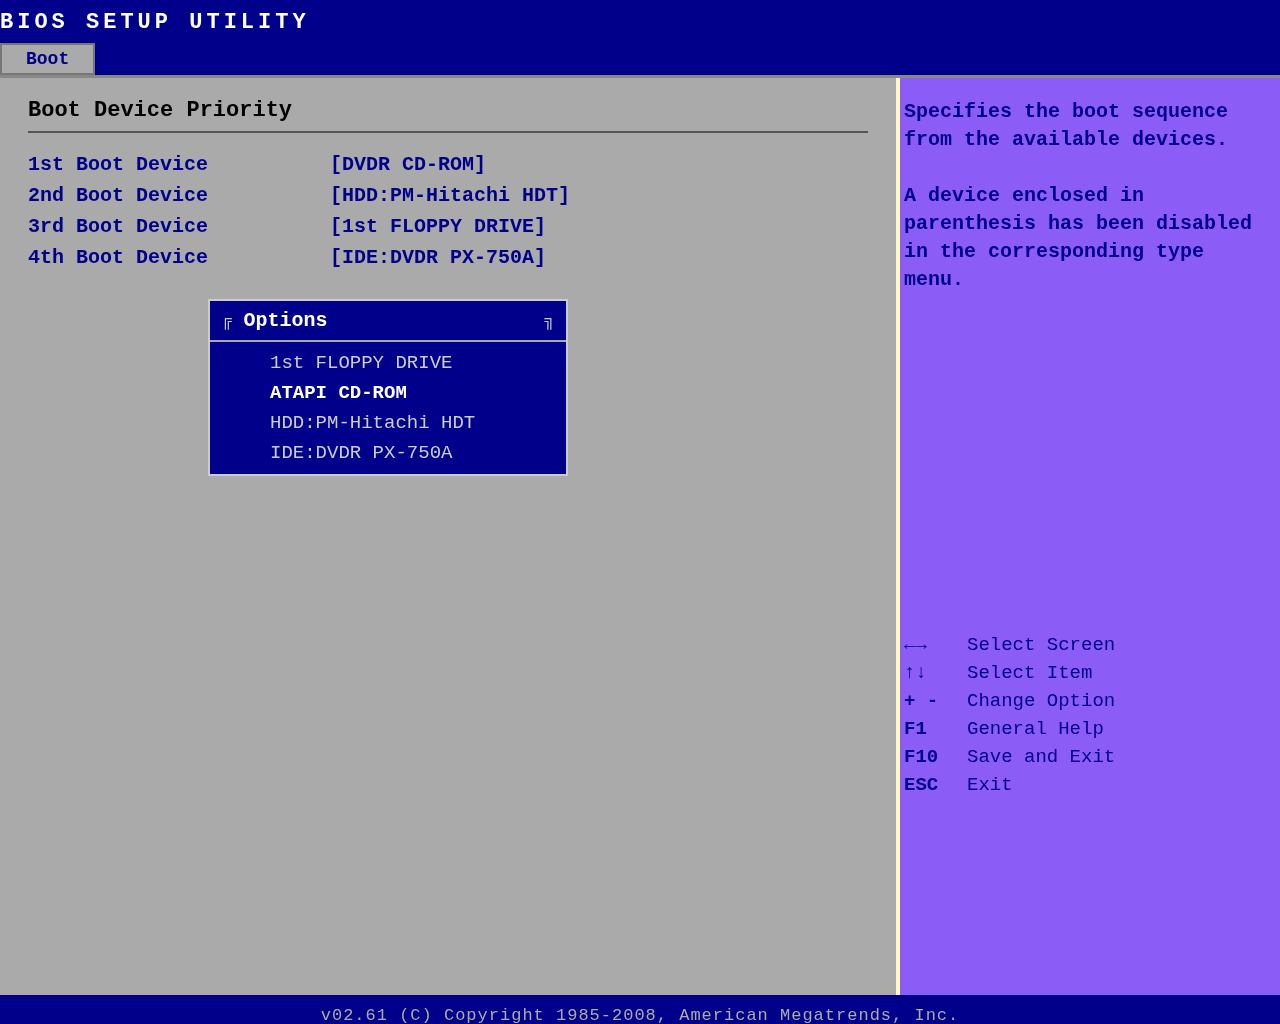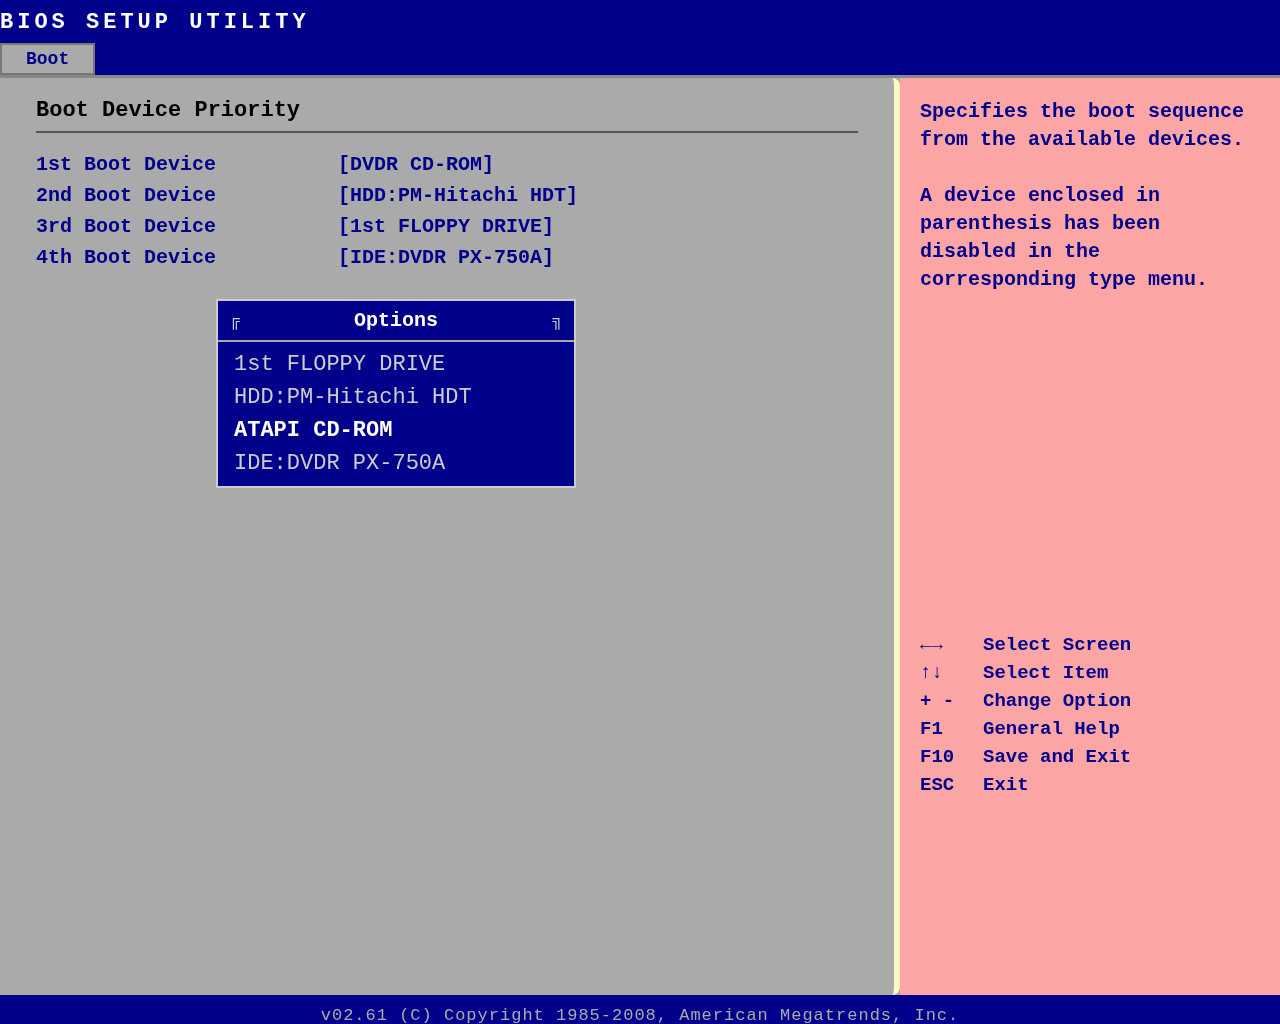--- a/index.html
+++ b/index.html
@@ -42,23 +42,22 @@
       display: flex;
       width: 1280px;
       height: 920px;
       background: #aaaaaa;
       border-top: 3px solid #888;
     }
 
     
     #left-panel {
       flex: 1;
-      padding: 20px 36px;
-      border-right: 6px solid #fef9c3;
-      border-radius: 8px;
+      padding: 20px 28px;
+      border-right: 4px solid #fef9c3;
     }
 
     #section-title {
       color: #000000;
       font-size: 22px;
       font-weight: bold;
       margin-bottom: 8px;
     }
 
     #section-divider {
@@ -105,41 +104,42 @@
     }
     .options-corner {
       color: #cccccc;
       font-size: 16px;
     }
     #options-title {
       color: #ffffff;
       font-size: 20px;
       font-weight: bold;
       flex: 1;
-      text-align: center;
+      text-align: left;
     }
     .options-item {
       color: #cccccc;
-      font-size: 22px;
+      font-size: 19px;
       padding: 4px 16px;
       cursor: pointer;
+      margin-left: 44px;
     }
     .options-item.selected {
       color: #ffffff;
       font-weight: bold;
     }
     #options-list {
       padding: 6px 0;
     }
 
     
     #right-panel {
       width: 380px;
-      padding: 20px 20px;
-      background: #fca5a5;
+      padding: 20px 4px;
+      background: #8b5cf6;
     }
 
     #help-text {
       color: #00008b;
       font-size: 20px;
       font-weight: bold;
       line-height: 1.4;
       margin-bottom: 24px;
     }
 
@@ -155,21 +155,21 @@
     .key-symbol {
       color: #00008b;
       font-size: 19px;
       font-weight: bold;
       width: 55px;
       text-align: left;
     }
     .key-desc {
       color: #00008b;
       font-size: 19px;
-      font-weight: bold;
+      font-weight: normal;
     }
 
     
     #footer {
       background: #00008b;
       height: 40px;
       display: flex;
       align-items: center;
       justify-content: center;
     }
@@ -214,22 +214,22 @@
     </div>
 
     <div id="options-popup">
       <div id="options-header">
         <span class="options-corner">╔</span>
         <span id="options-title">Options</span>
         <span class="options-corner">╗</span>
       </div>
       <div id="options-list">
       <div class="options-item">1st FLOPPY DRIVE</div>
+          <div class="options-item selected">ATAPI CD-ROM</div>
           <div class="options-item">HDD:PM-Hitachi HDT</div>
-          <div class="options-item selected">ATAPI CD-ROM</div>
           <div class="options-item">IDE:DVDR PX-750A</div>
         </div>
     </div>
   </div>
 
   <div id="right-panel">
     <div id="help-text">Specifies the boot sequence from the available devices.<br><br>A device enclosed in parenthesis has been disabled in the corresponding type menu.</div>
     <div id="key-bindings">
     <div class="key-row">
           <span class="key-symbol">←→</span>

